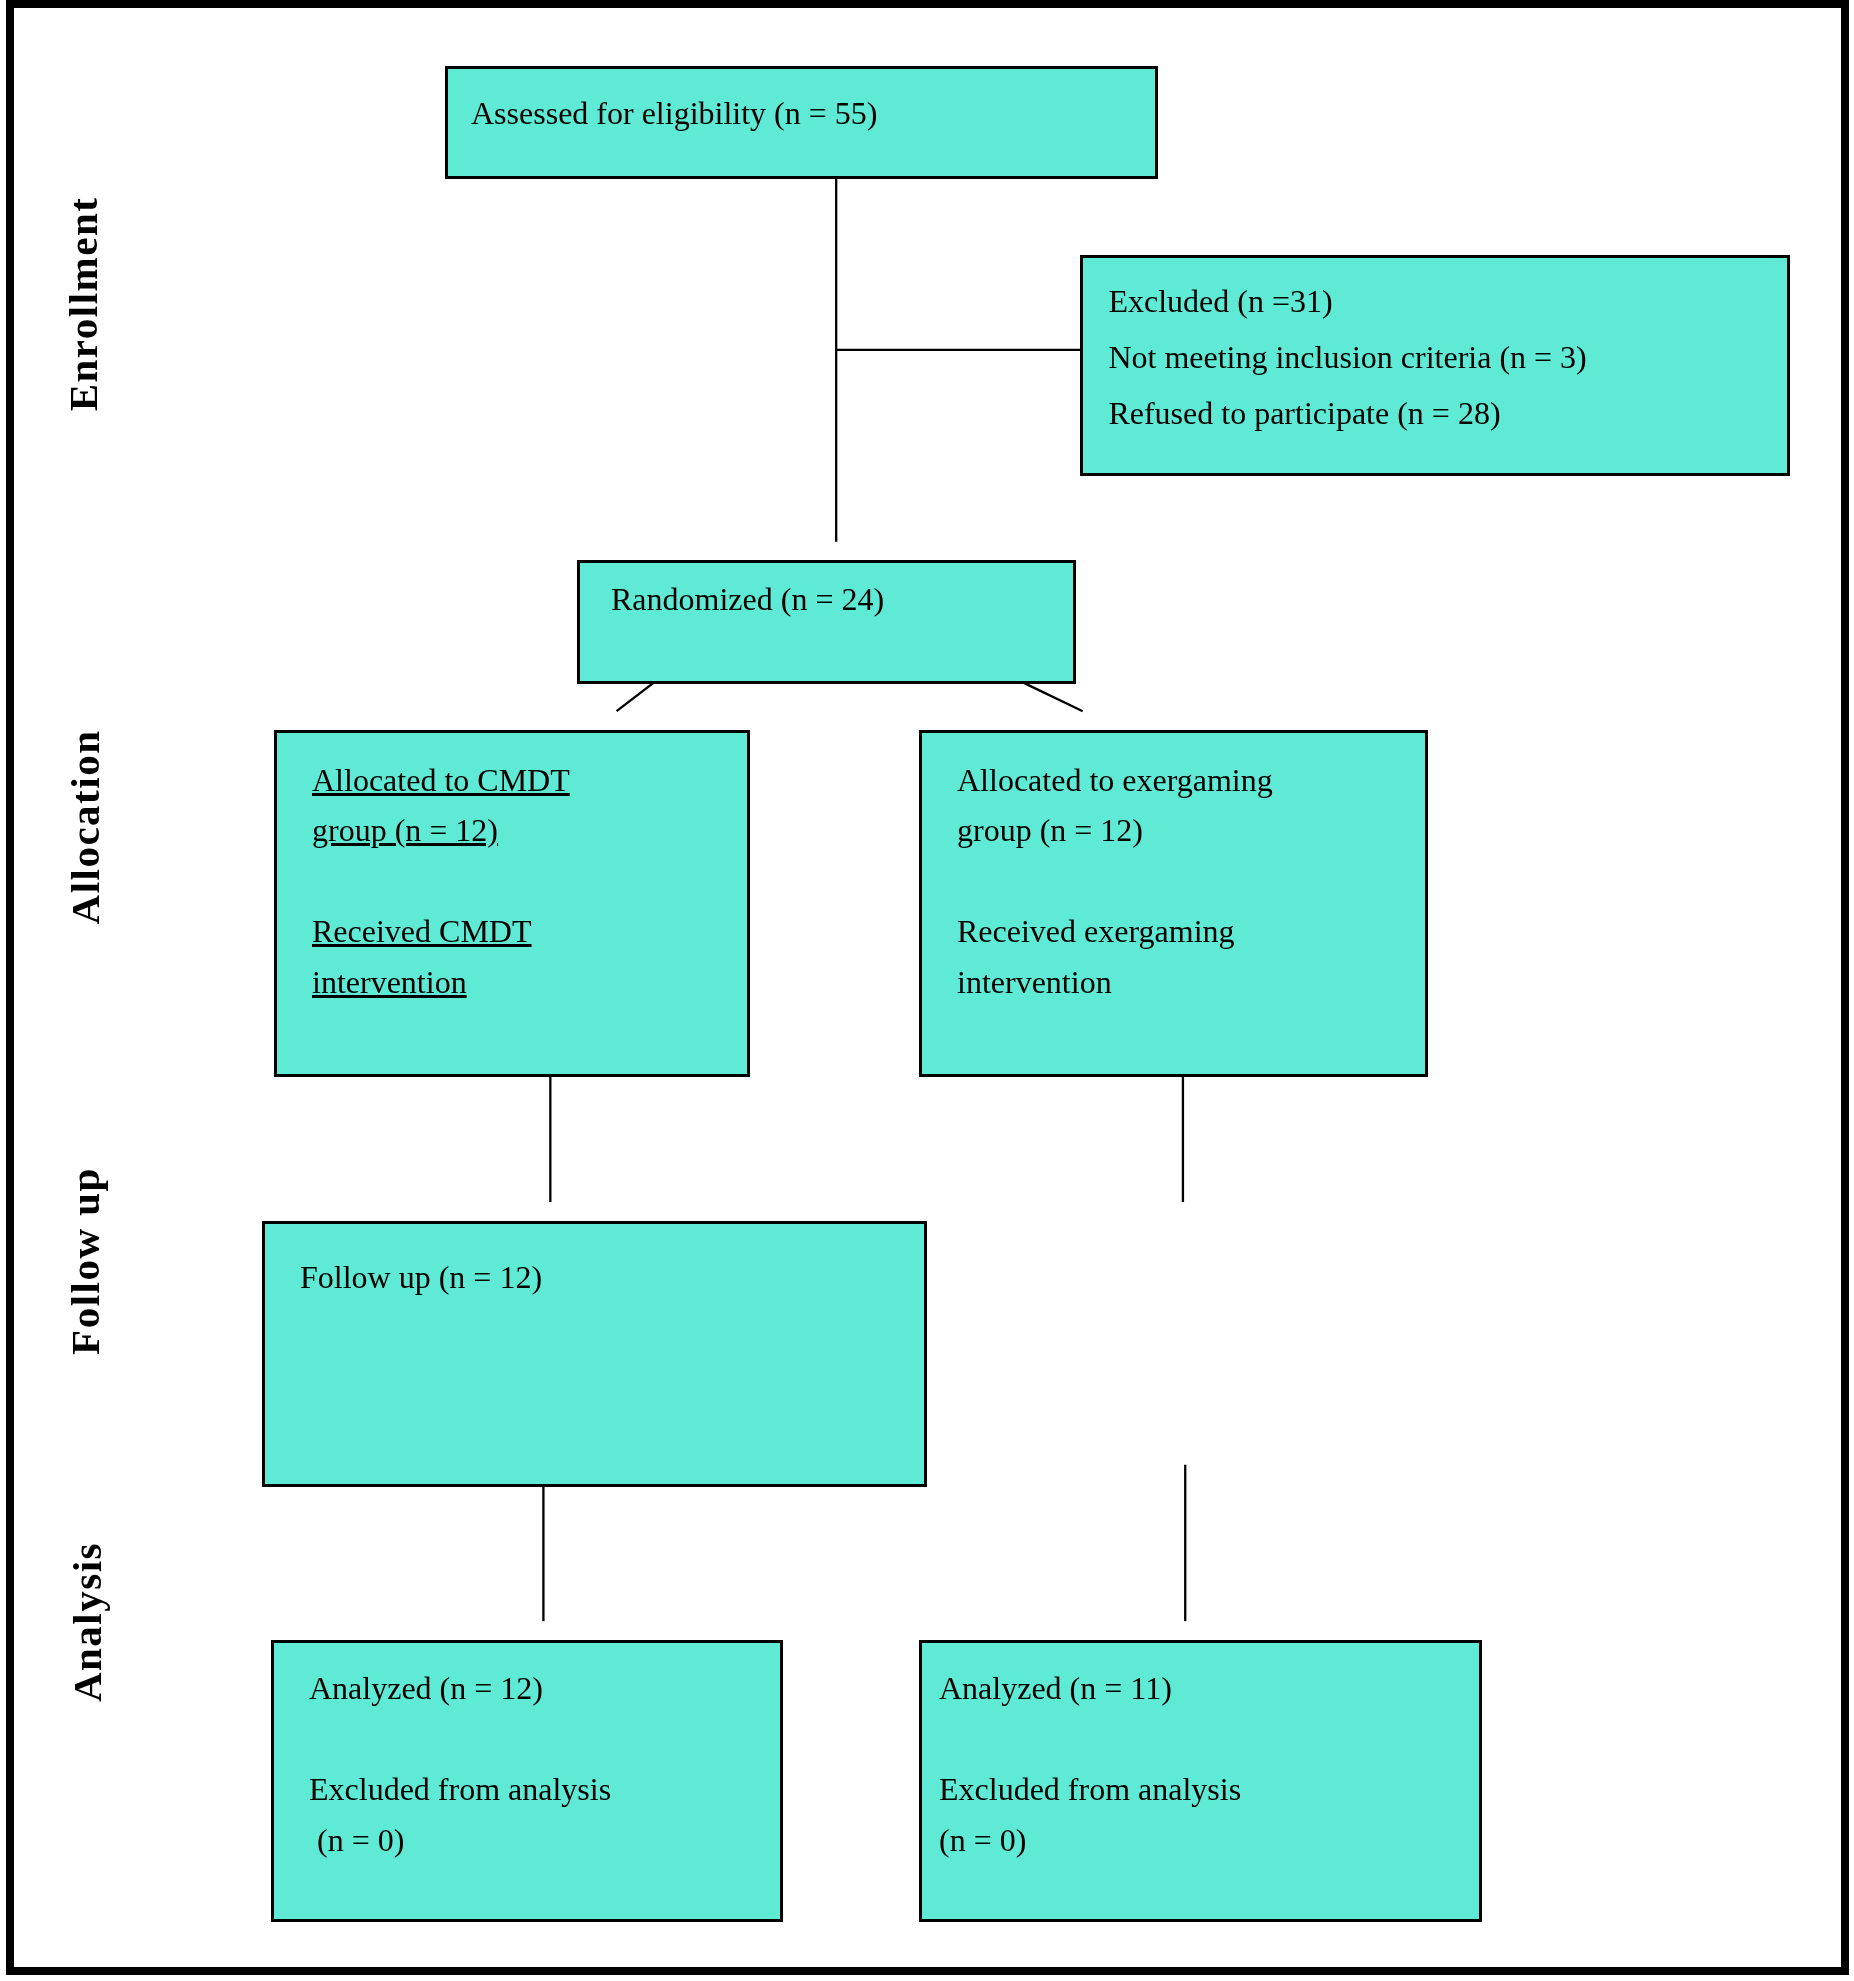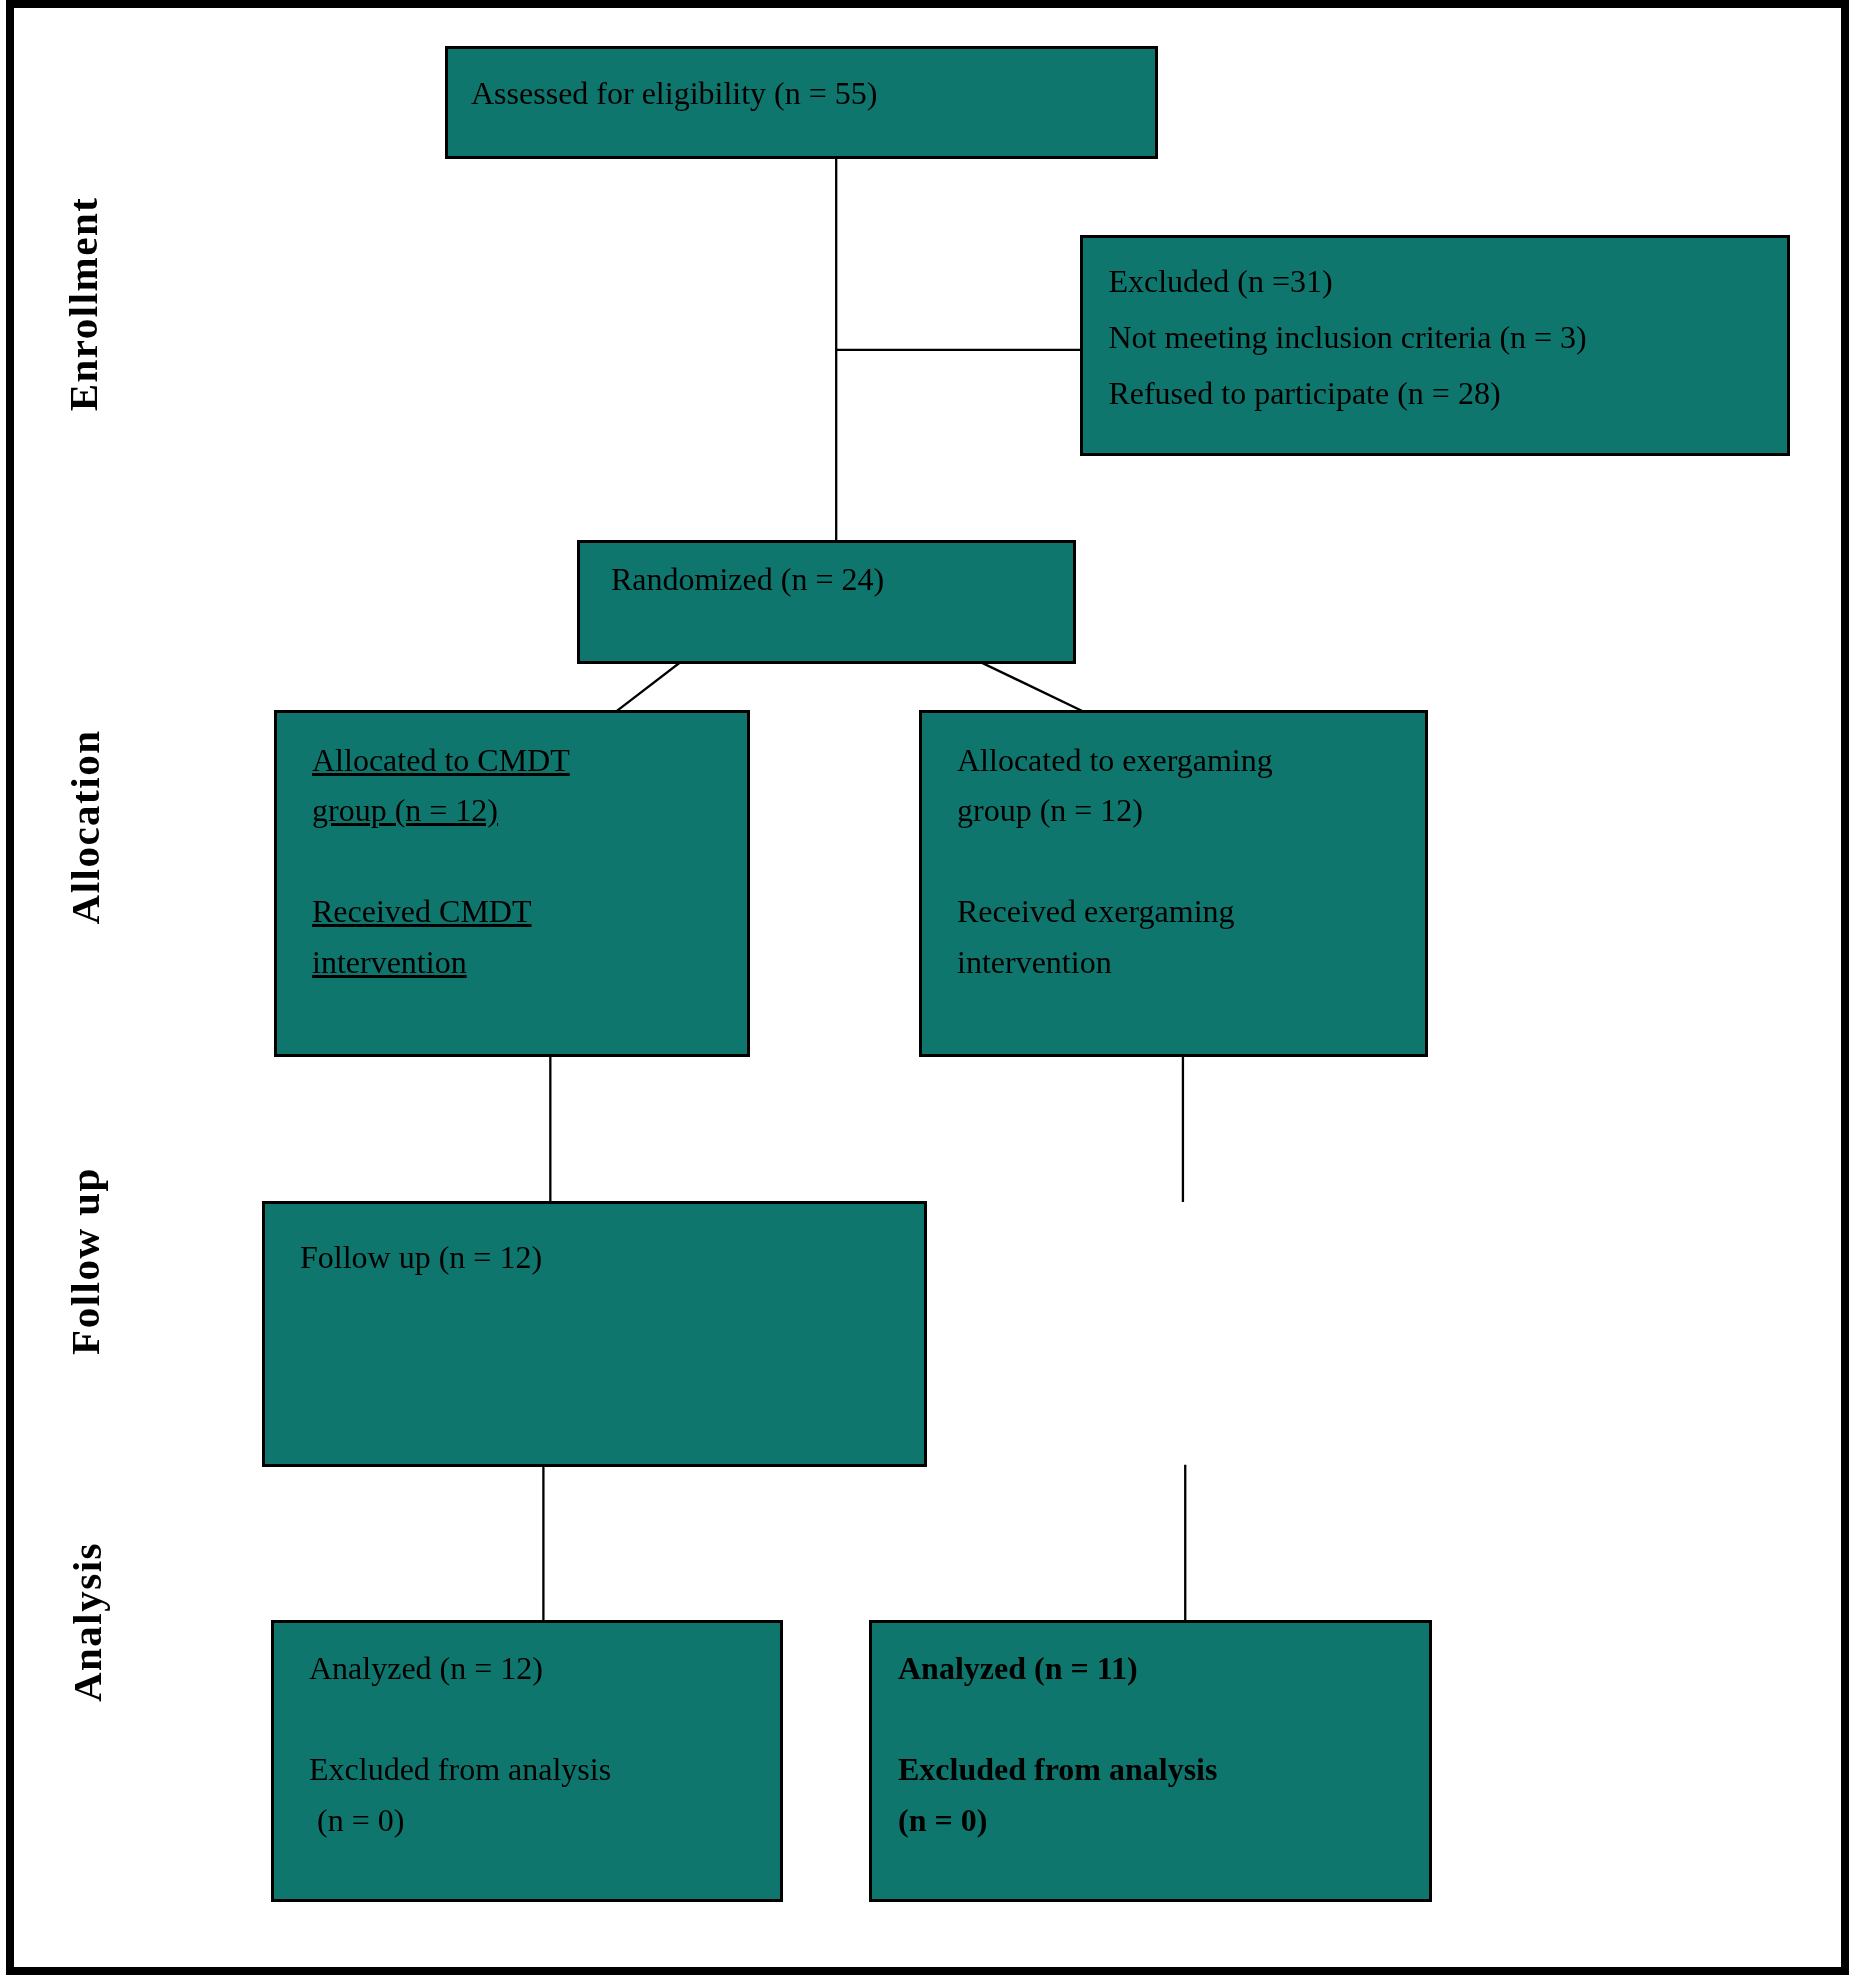--- a/index.html
+++ b/index.html
@@ -30,35 +30,36 @@
     transform: translate(-50%, -50%) rotate(-90deg);
     font-size: 41px;
     font-weight: bold;
     letter-spacing: 1.5px;
     white-space: nowrap;
   }
   .box {
     position: absolute;
     box-sizing: border-box;
     border: 3.1px solid #000000;
-    background: #0f766e;
+    background: #5eead4;
     font-size: 32px;
     line-height: 1.58;
     white-space: pre-line;
     text-align: left;
+    margin-top: 20px;
   }
   .b-assessed   { left: 445px;  top: 46px;   width: 713px; height: 113px; padding: 19px 23px; }
   .b-excluded   { left: 1080px; top: 235px;  width: 710px; height: 221px; padding: 15.4px 25.4px; line-height: 1.75; }
   .b-randomized { left: 577px;  top: 540px;  width: 499px; height: 124px; padding: 10.8px 31px; }
   .b-alloc-l    { left: 274px;  top: 710px;  width: 476px; height: 347px; padding: 21.6px 35px; text-decoration: underline; }
   .b-alloc-r    { left: 919px; top: 710px;  width: 509px; height: 347px; padding: 21.6px 35px; }
   .b-follow-l   { left: 262px;  top: 1201px; width: 665px; height: 266px; padding: 28px 35px; }
   .b-follow-r   { left: 919px; top: 1201px; width: 547px; height: 266px; padding: 28px 35px; }
   .b-analysis-l { left: 271px;  top: 1620px; width: 512px; height: 282px; padding: 20px 35px; }
-  .b-analysis-r { left: 869px; top: 1620px; width: 563px; height: 282px; padding: 20px 26px; font-weight: bold; }
+  .b-analysis-r { left: 919px; top: 1620px; width: 563px; height: 282px; padding: 20px 17px; }
   .connectors {
     position: absolute;
     left: 0;
     top: 0;
     width: 1855px;
     height: 1981px;
     pointer-events: none;
   }
   .connectors line {
     stroke: #000000;

